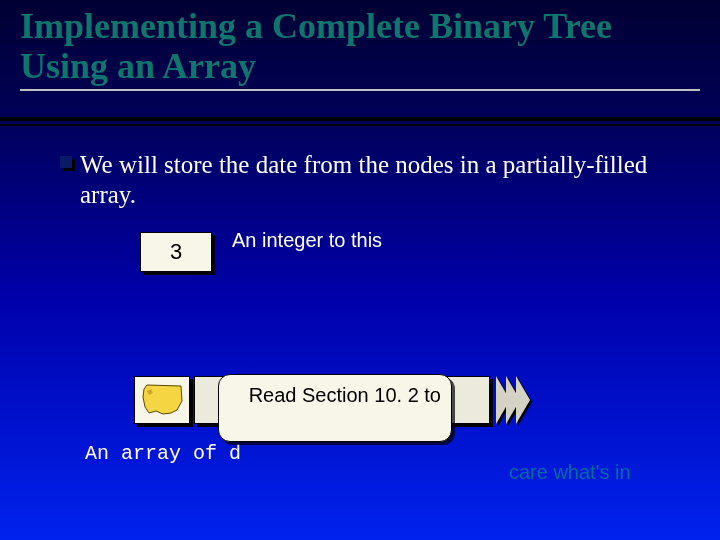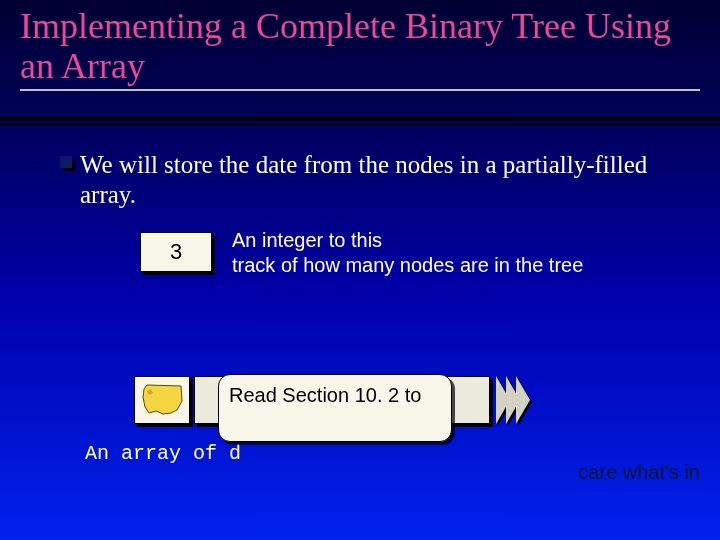--- a/index.html
+++ b/index.html
@@ -7,24 +7,24 @@
   body {
     background: linear-gradient(to bottom, #000033 0%, #000055 20%, #0000aa 55%, #0022ee 100%);
     font-family: "Times New Roman", Times, serif;
     color: #fff;
     position: relative;
   }
   .title-area {
     padding: 6px 20px 0 20px;
   }
   .title {
-    color: #ec4899;
+    color: #0f766e;
     font-size: 36px;
     line-height: 1.12;
-    font-weight: 400;
+    font-weight: 700;
   }
   .title-underline {
     border-bottom: 2px solid #c0c0c0;
     margin: 2px 20px 0 20px;
   }
   .double-rule {
     position: absolute;
     left: 0; right: 0;
     top: 117px;
   }
@@ -134,33 +134,33 @@
     left: 218px;
     width: 234px;
     background: #f8f6e8;
     border: 1px solid #000;
     border-radius: 12px;
     box-shadow: 3px 3px 0 rgba(0,0,0,0.7);
     color: #000;
     font-family: Arial, Helvetica, sans-serif;
     font-size: 20px;
     line-height: 1.2;
-    text-align: left;
+    text-align: right;
     padding: 8px 10px 10px 10px;
   }
   .tail-caption {
     position: absolute;
     top: 460px;
     left: 380px;
-    right: 20px;
-    color: #0f172a;
+    right: 44px;
+    color: #0369a1;
     font-family: Arial, Helvetica, sans-serif;
     font-size: 20px;
     line-height: 1.25;
-    text-align: right;
+    text-align: center;
   }
 </style>
 </head>
 <body>
 
 <div class="title-area">
   <div class="title">Implementing a Complete Binary Tree Using an Array</div>
 </div>
 <div class="title-underline"></div>
 
@@ -178,21 +178,20 @@
         <rect x="0" y="0" width="12" height="12" fill="#0b1a66"></rect>
       </svg>
     </span>
     <div class="bullet-text">We will store the date from the nodes in a partially-filled array.</div>
   </div>
 </div>
 
 <div class="int-box">3</div>
 <div class="int-caption">
   <span>An integer to this</span><br>
-  <span>track of how many nodes are in the tree</span>
 </div>
 
 <div class="array-strip">
   <div class="cell wa">
     <span>
       <svg width="44" height="34" viewBox="0 0 44 34">
         <path d="M3 6 L6 2 L40 3 L41 18 L36 27 L30 30 L22 31 L15 28 L8 30 L4 24 L2 14 Z" fill="#f5d642" stroke="#5a4a00" stroke-width="1"></path>
         <path d="M6 8 L10 6 L12 10 L8 12 Z" fill="#cfa82a"></path>
       </svg>
     </span>

